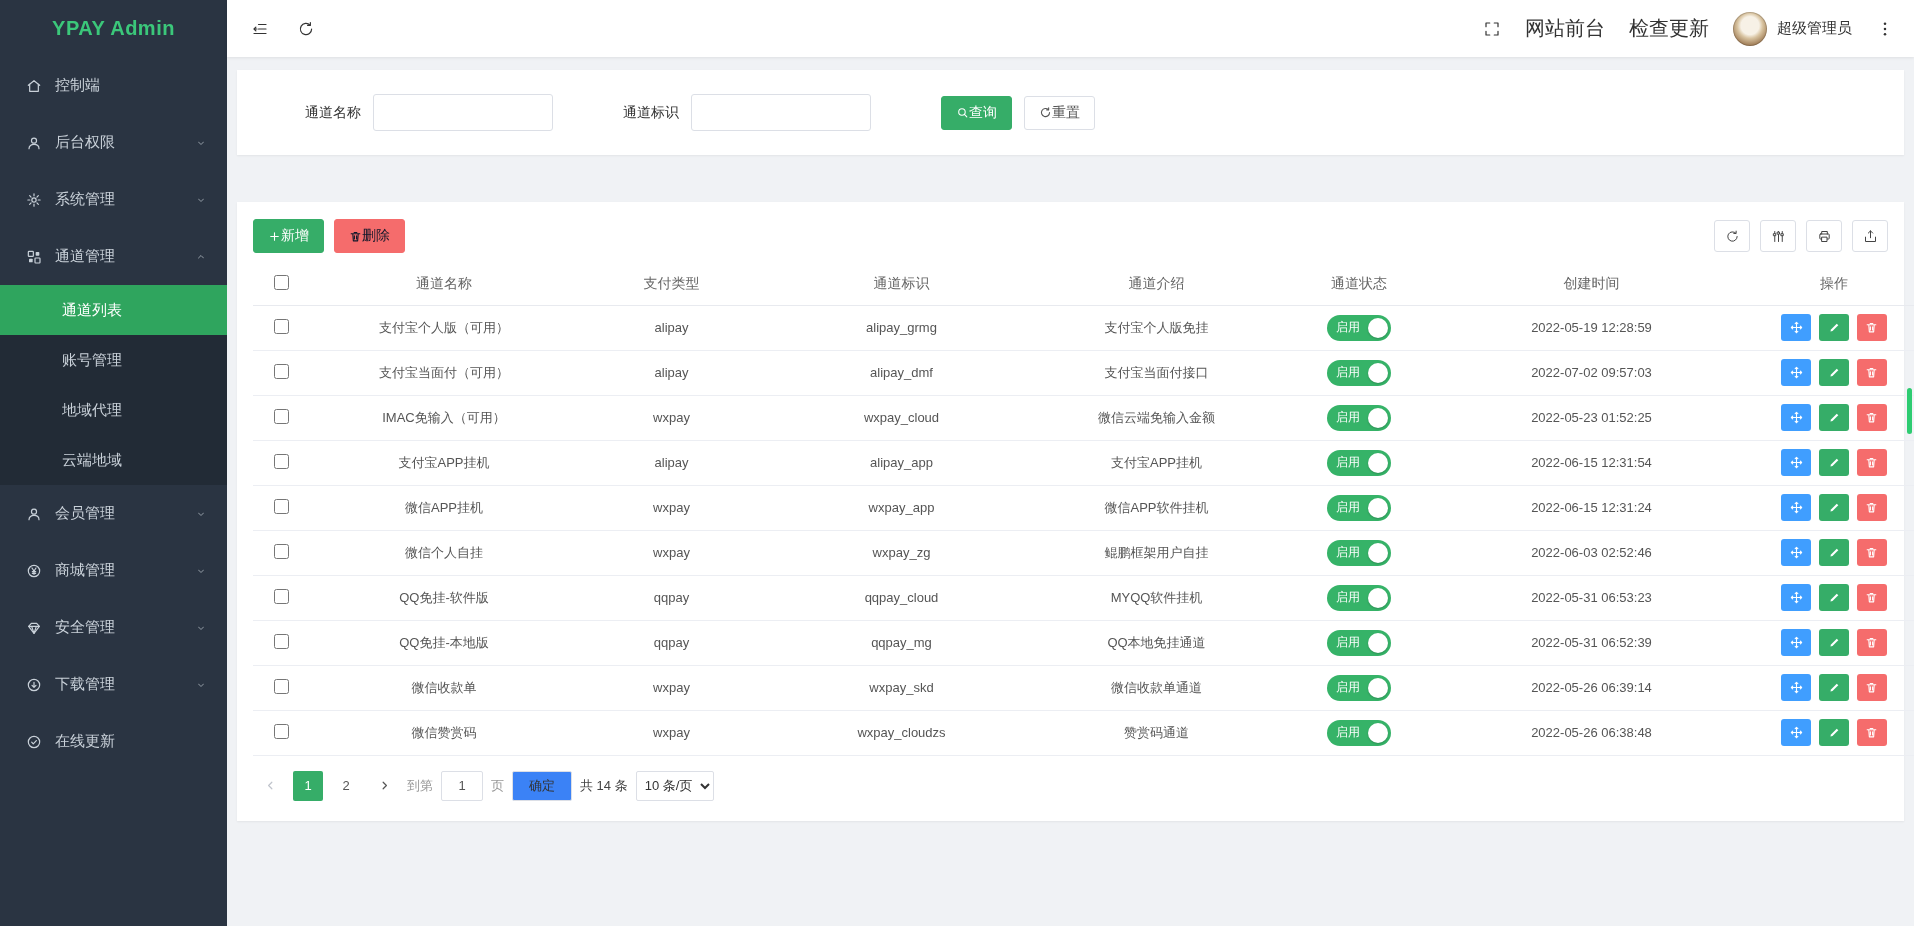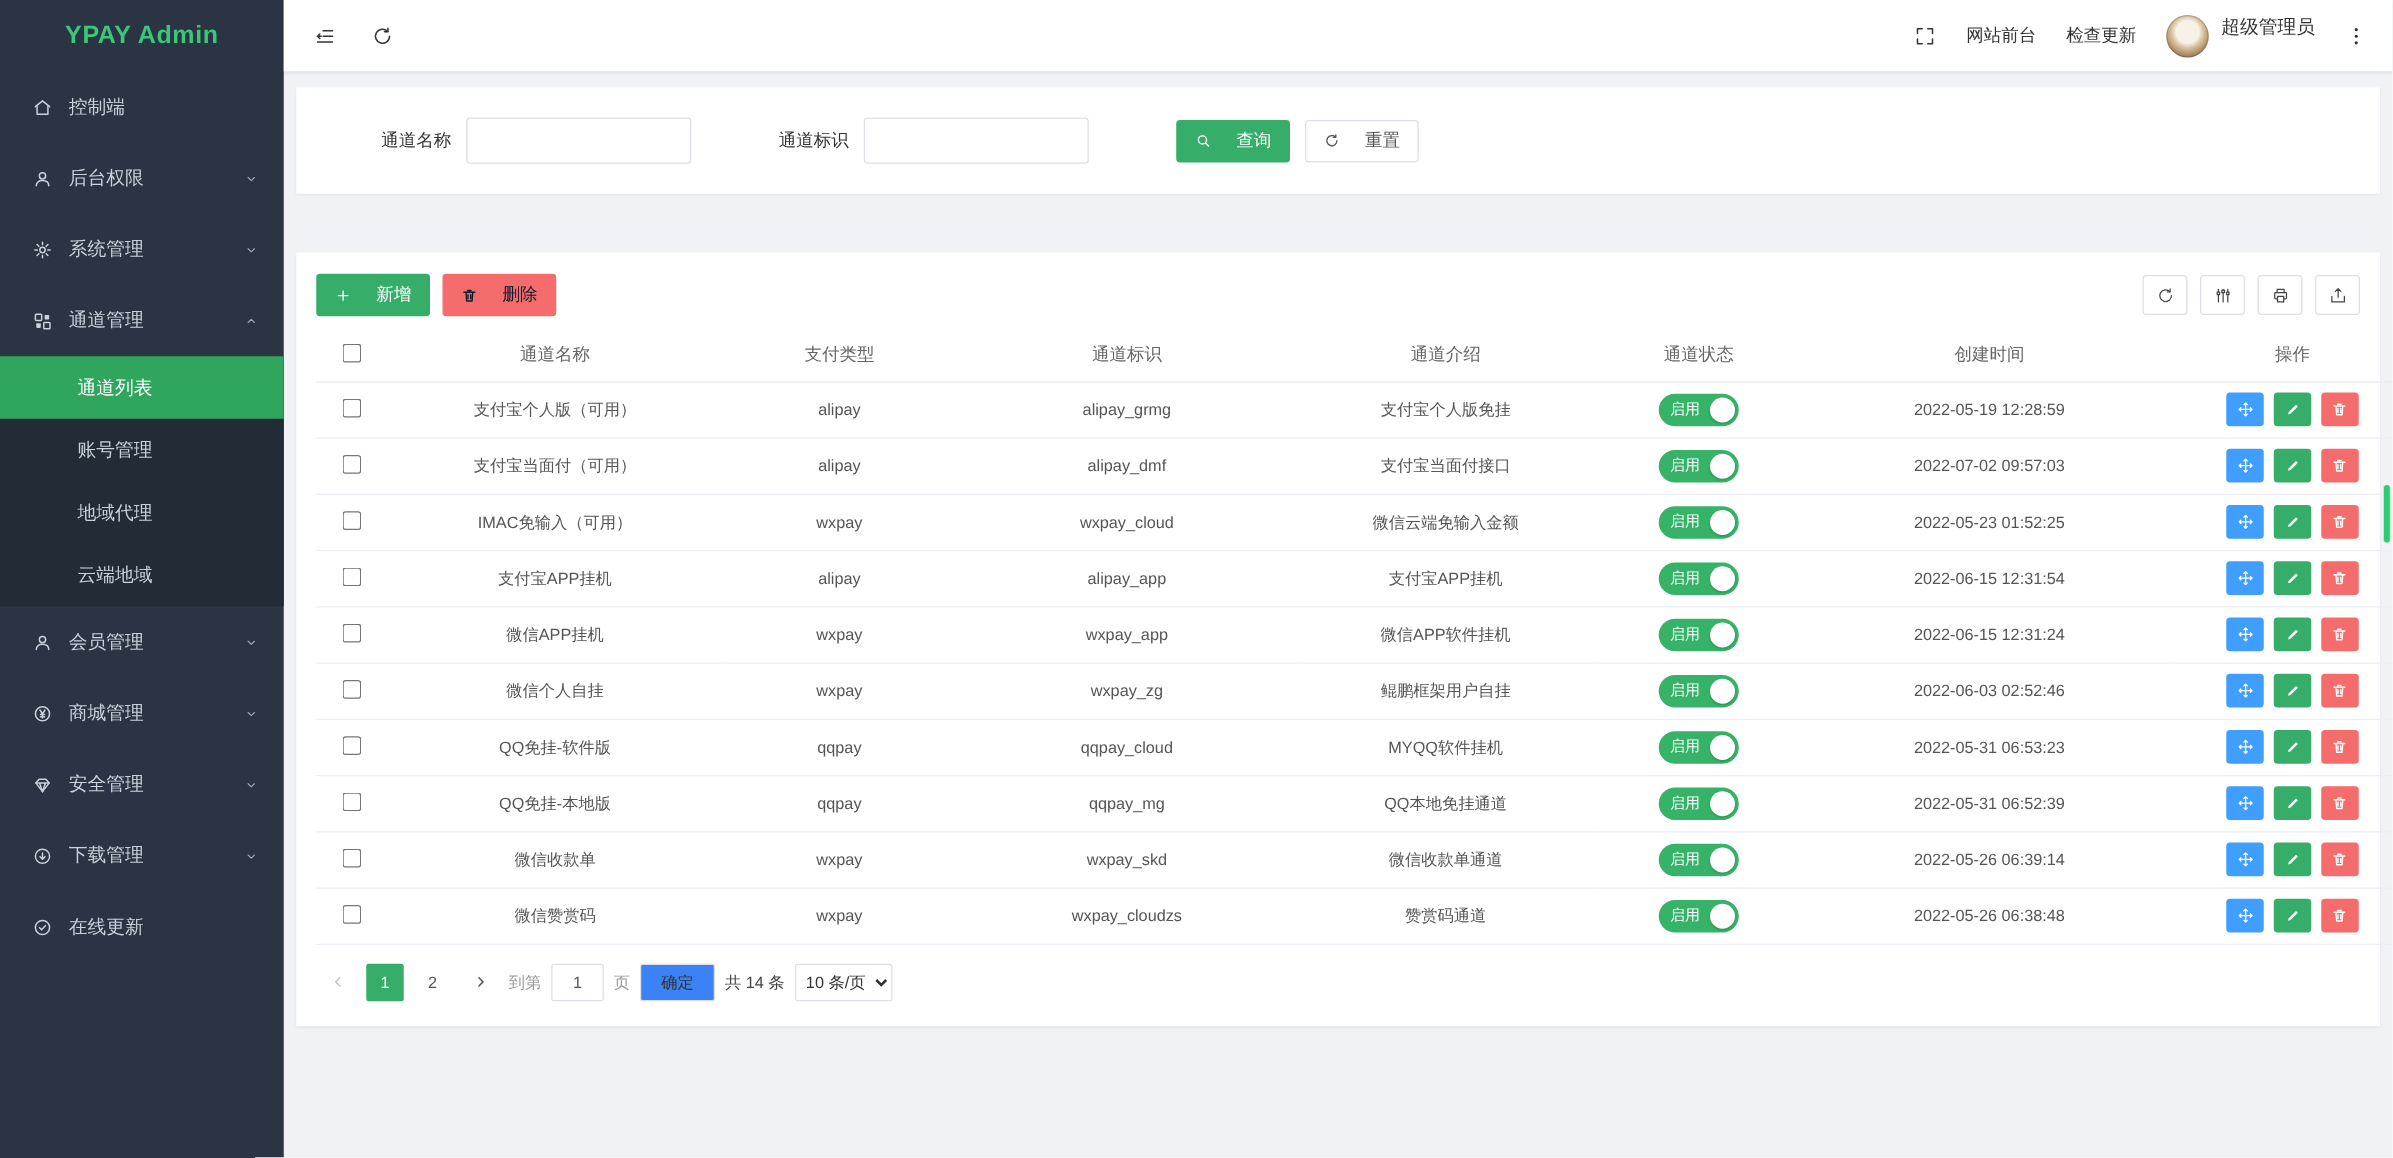--- a/index.html
+++ b/index.html
@@ -25,34 +25,34 @@
   .sub-item.active{background:var(--sidebar-active);color:#fff}
 
   
   .main{flex:1;display:flex;flex-direction:column;min-width:0}
   .topbar{height:57px;background:#fff;display:flex;align-items:center;justify-content:space-between;padding:0 20px 0 24px;box-shadow:0 1px 3px rgba(0,0,0,.08);position:relative;z-index:2}
   .tb-left,.tb-right{display:flex;align-items:center}
   .tb-left{gap:28px}
   .tb-right{gap:24px}
   .tb-btn{background:none;border:none;color:#333;cursor:pointer;display:flex;align-items:center}
   .tb-btn .ic{width:18px;height:18px;stroke-width:1.6}
-  .tb-link{font-size:14px;color:#333;cursor:pointer;background:none;border:none}
-  .user{display:flex;gap:10px;cursor:pointer}
+  .tb-link{font-size:20px;color:#333;cursor:pointer;background:none;border:none}
+  .user{display:flex;align-items:center;gap:10px;cursor:pointer}
   .avatar{width:34px;height:34px;border-radius:50%;background:radial-gradient(circle at 50% 40%,#f7f1e6 0 34%,#d8c3a0 48%,#a4825c 72%,#6e5336);box-shadow:inset 0 0 0 1px rgba(0,0,0,.15)}
   .user-name{font-size:15px;color:#333}
 
   .content{flex:1;overflow:hidden}
   .card{background:#fff;box-shadow:0 1px 2px rgba(0,0,0,.06)}
 
   
   .search-card{margin:13px 10px 0;height:85px;display:flex;align-items:center;padding-left:68px}
   .field{display:flex;align-items:center;margin-right:70px}
   .field label{font-size:14px;color:#333;margin-right:12px;white-space:nowrap}
   .field input{width:180px;height:37px;border:1px solid #dcdfe6;border-radius:3px;padding:0 10px;font-size:14px;color:#333;outline:none}
-  .btn{display:inline-flex;align-items:center;gap:20px;height:34px;padding:0 14px;font-size:14px;border-radius:3px;border:1px solid transparent;cursor:pointer}
+  .btn{display:inline-flex;align-items:center;gap:0;height:34px;padding:0 14px;font-size:14px;border-radius:3px;border:1px solid transparent;cursor:pointer}
   .btn .ic{width:13px;height:13px;stroke-width:2}
   .btn-green{background:var(--accent-green);border-color:var(--accent-green);color:#fff}
   .btn-plain{background:#fff;border-color:#dcdfe6;color:#555}
   .btn-red{background:var(--action-red);border-color:var(--action-red);color:#0f172a}
   .search-card .btn+.btn{margin-left:12px}
 
   
   .table-card{margin:47px 10px 0;padding:17px 16px 20px}
   .tbl-toolbar{display:flex;align-items:center;justify-content:space-between;margin-bottom:10px}
   .tbl-toolbar .left{display:flex;gap:10px}

